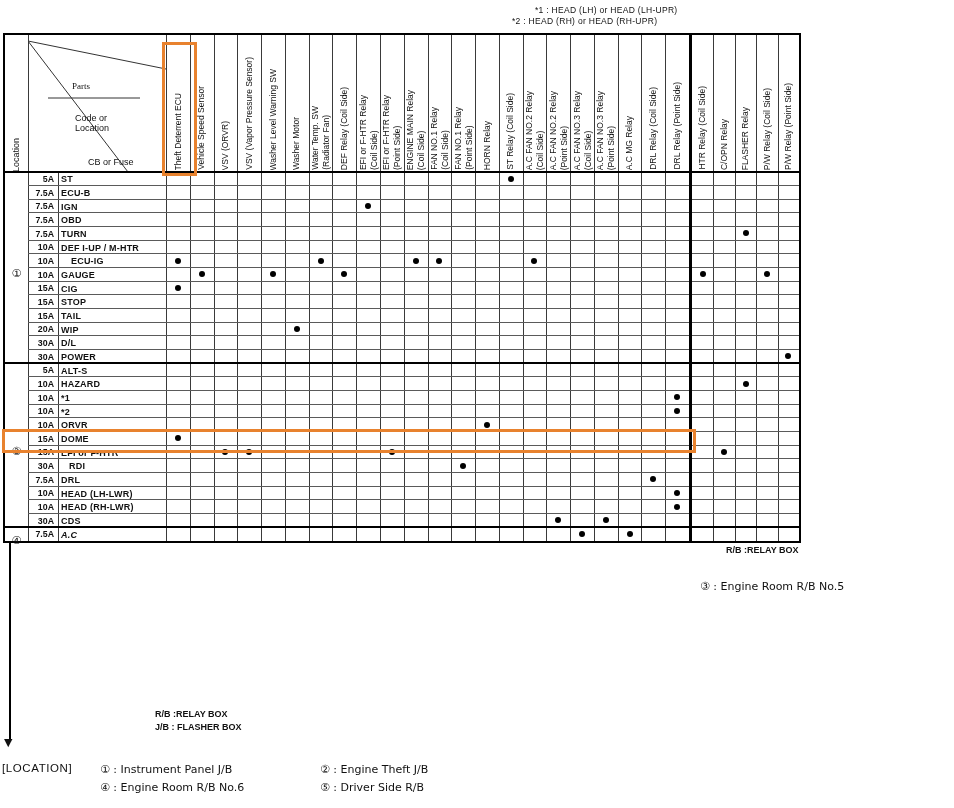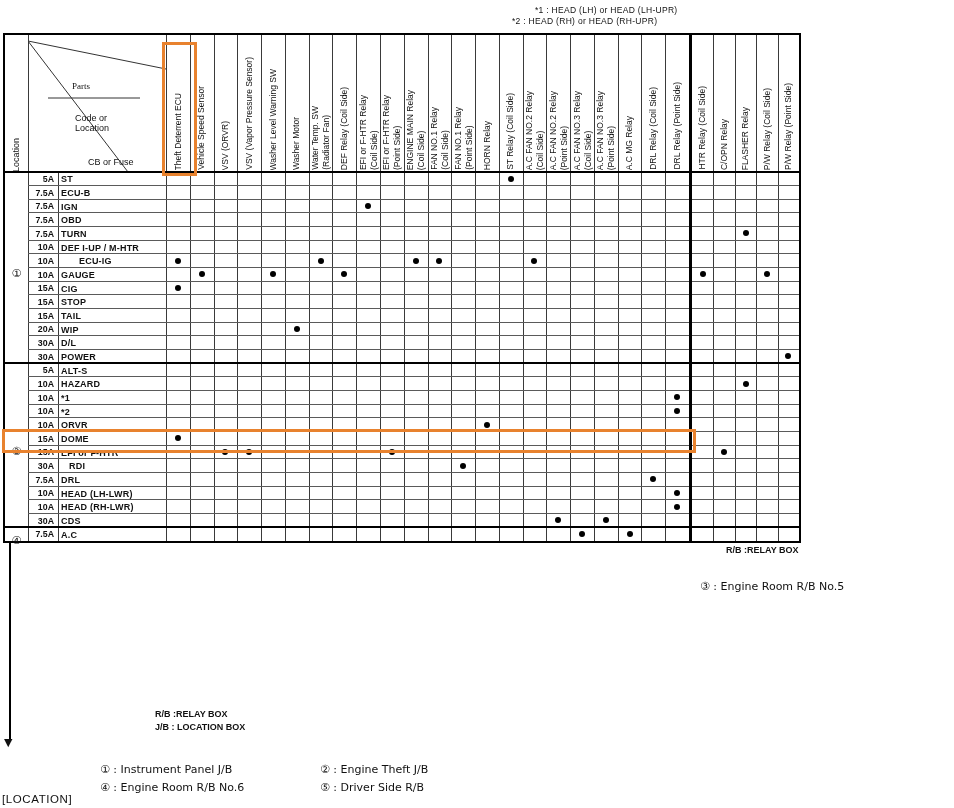--- a/index.html
+++ b/index.html
@@ -178,21 +178,21 @@
       <div class="amp" style="left: 23px; top: 166.332px; width: 26px;">7.5A</div>
       <div class="fname" style="left: 56px; top: 166.532px; width: 103px;">IGN</div>
       <div class="dot" style="left: 360.07px; top: 168.165px;"></div>
       <div class="amp" style="left: 23px; top: 179.998px; width: 26px;">7.5A</div>
       <div class="fname" style="left: 56px; top: 180.198px; width: 103px;">OBD</div>
       <div class="amp" style="left: 23px; top: 193.664px; width: 26px;">7.5A</div>
       <div class="fname" style="left: 56px; top: 193.864px; width: 103px;">TURN</div>
       <div class="amp" style="left: 23px; top: 207.33px; width: 26px;">10A</div>
       <div class="fname" style="left: 56px; top: 207.53px; width: 103px;">DEF I-UP / M-HTR</div>
       <div class="amp" style="left: 23px; top: 220.996px; width: 26px;">10A</div>
-      <div class="fname" style="left: 64px; top: 221.196px; width: 103px; padding-left: 10px;">ECU-IG</div>
+      <div class="fname" style="left: 56px; top: 221.196px; width: 103px; padding-left: 10px;">ECU-IG</div>
       <div class="dot" style="left: 169.887px; top: 222.829px;"></div>
       <div class="dot" style="left: 312.524px; top: 222.829px;"></div>
       <div class="dot" style="left: 407.616px; top: 222.829px;"></div>
       <div class="dot" style="left: 431.389px; top: 222.829px;"></div>
       <div class="dot" style="left: 526.481px; top: 222.829px;"></div>
       <div class="amp" style="left: 23px; top: 234.662px; width: 26px;">10A</div>
       <div class="fname" style="left: 56px; top: 234.862px; width: 103px;">GAUGE</div>
       <div class="dot" style="left: 193.66px; top: 236.495px;"></div>
       <div class="dot" style="left: 264.978px; top: 236.495px;"></div>
       <div class="dot" style="left: 336.298px; top: 236.495px;"></div>
@@ -241,21 +241,21 @@
       <div class="fname" style="left: 56px; top: 453.518px; width: 103px;">HEAD (LH-LWR)</div>
       <div class="dot" style="left: 669.12px; top: 455.151px;"></div>
       <div class="amp" style="left: 23px; top: 466.984px; width: 26px;">10A</div>
       <div class="fname" style="left: 56px; top: 467.184px; width: 103px;">HEAD (RH-LWR)</div>
       <div class="dot" style="left: 669.12px; top: 468.817px;"></div>
       <div class="amp" style="left: 23px; top: 480.65px; width: 26px;">30A</div>
       <div class="fname" style="left: 56px; top: 480.85px; width: 103px;">CDS</div>
       <div class="dot" style="left: 550.255px; top: 482.483px;"></div>
       <div class="dot" style="left: 597.801px; top: 482.483px;"></div>
       <div class="amp" style="left: 23px; top: 494.316px; width: 26px;">7.5A</div>
-      <div class="fname" style="left: 56px; top: 494.516px; width: 103px;">A.C</div>
+      <div class="fname" style="left: 56px; top: 494.516px; width: 103px; font-style: italic;">A.C</div>
       <div class="dot" style="left: 574.027px; top: 496.149px;"></div>
       <div class="dot" style="left: 621.573px; top: 496.149px;"></div>
       <div class="gsym" style="left: 0px; top: 232.495px; width: 23px;">①</div>
       <div class="gsym" style="left: 0px; top: 410.153px; width: 23px;">②</div>
       <div class="gsym" style="left: 0px; top: 498.982px; width: 23px;">④</div>
     </div>
 
   <div id="relay-grid" class="tbl" style="left:690px;top:33px;width:107px;height:506px;">
       <div class="dot" style="left: 50.5px; top: 195.497px;"></div>
       <div class="dot" style="left: 7.7px; top: 236.495px;"></div>
@@ -311,24 +311,24 @@
       </div>
     </div>
 
   <div class="hl" style="left: 162px; top: 42px; width: 29px; height: 128px; border-color: rgb(232, 130, 46);"></div>
   <div class="hl" style="left: 2px; top: 429px; width: 688px; height: 18px; border-color: rgb(232, 130, 46);"></div>
 
   <div class="cap-bold" style="left:726px;top:545px;">R/B :RELAY BOX</div>
   <div class="leg" style="left:700px;top:580px;">③ : Engine Room R/B No.5</div>
 
   <div class="cap-bold" style="left:155px;top:709px;">R/B :RELAY BOX</div>
-  <div class="cap-bold" style="left:155px;top:722px;">J/B : LOCATION BOX</div>
+  <div class="cap-bold" style="left:155px;top:722px;">J/B : FLASHER BOX</div>
 
   <div class="abs" style="left:9px;top:541px;width:1.5px;height:198px;background:#000;"></div>
   <div class="abs" style="left:4px;top:736px;font-size:11px;font-family:'DejaVu Sans',sans-serif;">▼</div>
 
-  <div class="abs" style="left:2px;top:762px;font-size:11.5px;letter-spacing:0.6px;margin-top:31px;">[LOCATION]</div>
+  <div class="abs" style="left:2px;top:762px;font-size:11.5px;letter-spacing:0.6px;">[LOCATION]</div>
   <div class="leg" style="left:100px;top:763px;">① : Instrument Panel J/B</div>
   <div class="leg" style="left:320px;top:763px;">② : Engine Theft J/B</div>
   <div class="leg" style="left:100px;top:781px;">④ : Engine Room R/B No.6</div>
   <div class="leg" style="left:320px;top:781px;">⑤ : Driver Side R/B</div>
 
 </div>
 
 </body></html>

